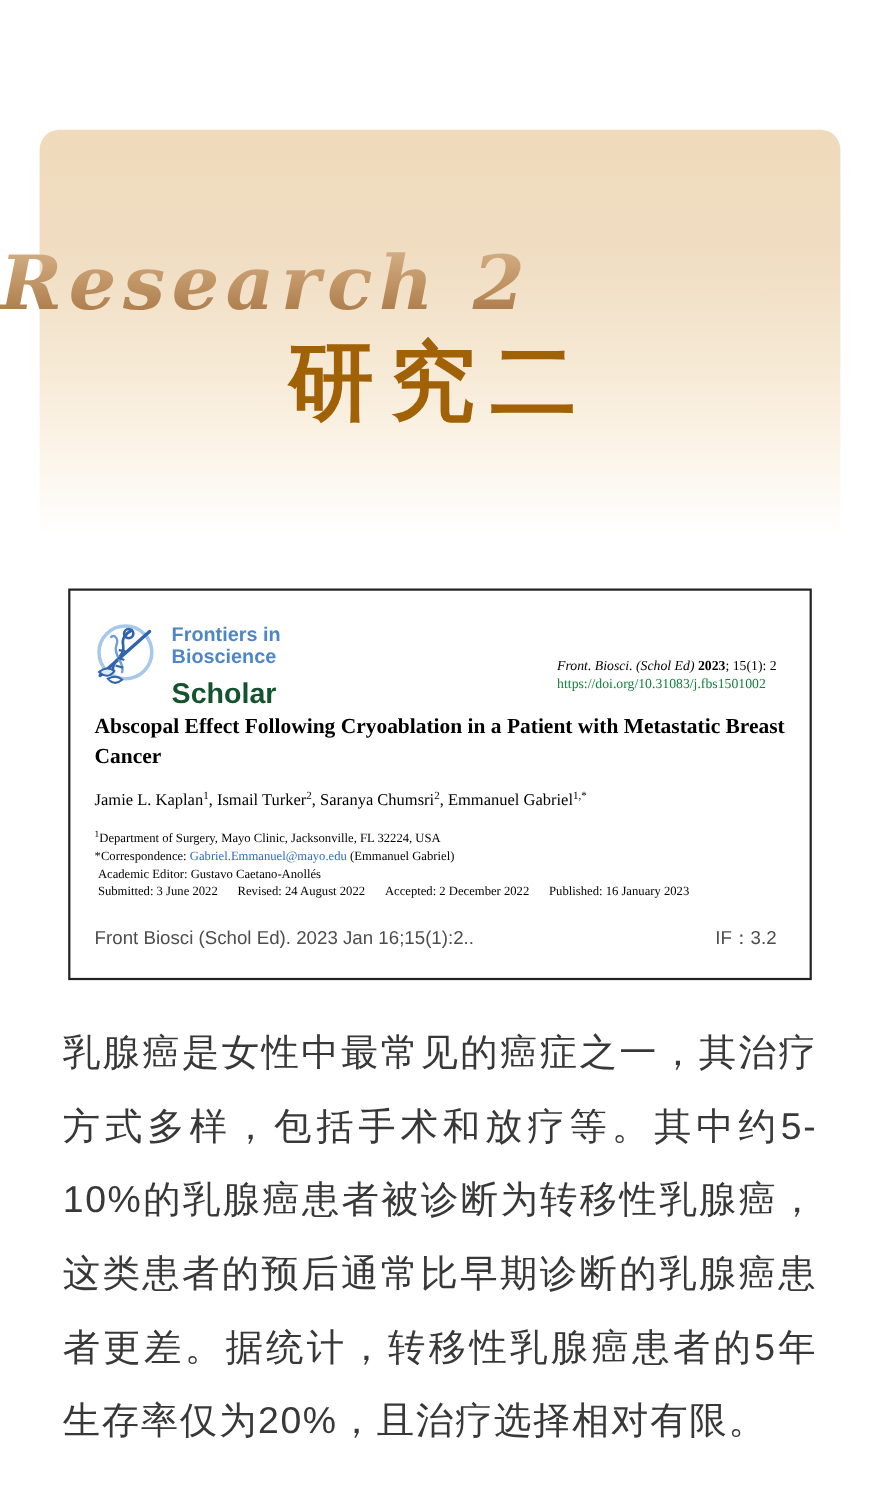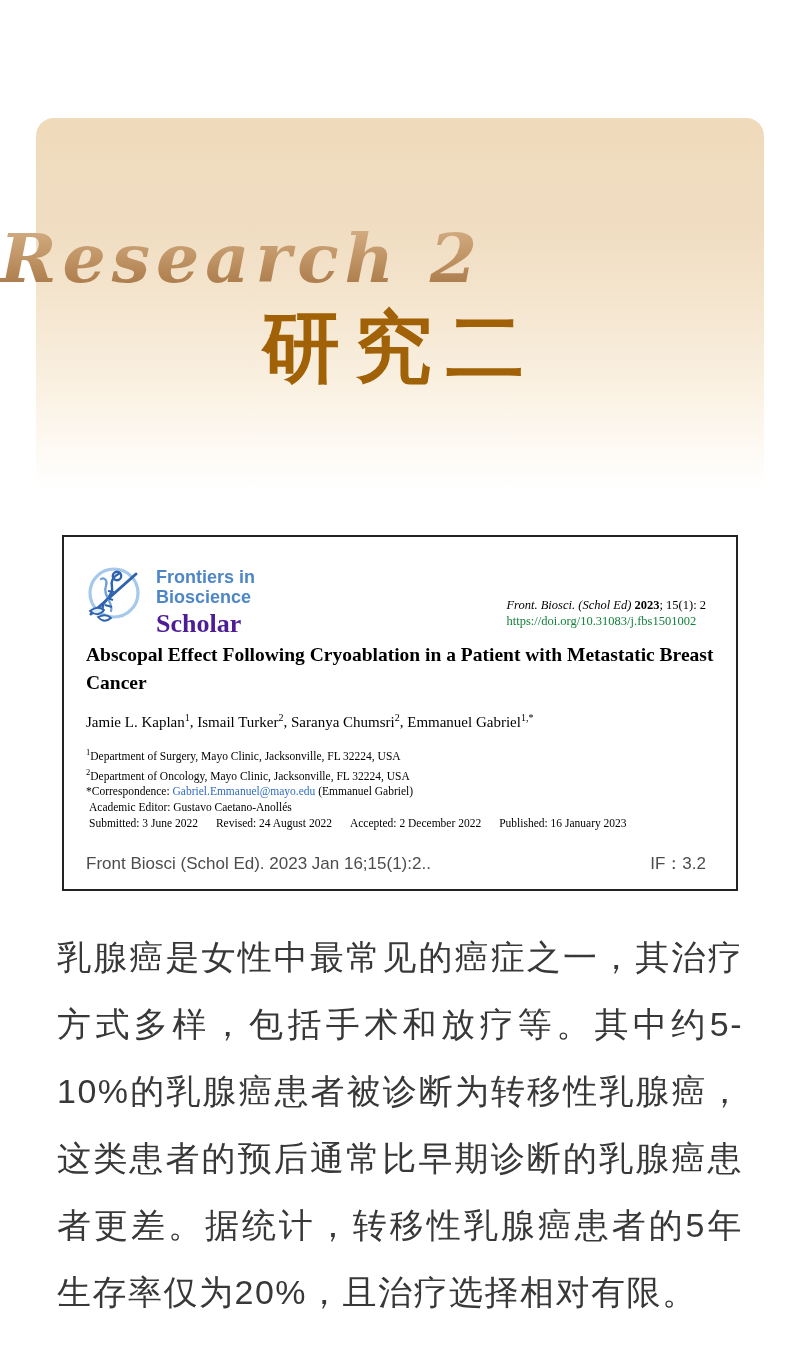--- a/index.html
+++ b/index.html
@@ -35,22 +35,22 @@
     position:absolute; left:62px; top:535px; width:676px; height:356px;
     background:#ffffff; border:2px solid #222222;
     padding:28px 32px 0 22px;
     font-family:"Liberation Serif",serif; color:#000;
   }
   .logo-row { display:flex; align-items:flex-start;gap:6px; }
   .logo-mark { width:56px; height:58px; flex:0 0 auto; }
   .logo-text { margin-left:8px; margin-top:2px; line-height:1.0; }
   .logo-line { font-family:"Liberation Sans",sans-serif; font-weight:600;
                font-size:18px; color:#4e86c6; line-height:1.12; }
-  .logo-scholar { font-family:Liberation Serif, serif; font-weight:700;
-                  font-size:26px; color:#4c1d95; margin-top:4px; }
+  .logo-scholar { font-family:Liberation Sans, sans-serif; font-weight:700;
+                  font-size:26px; color:#14532d; margin-top:10px; }
 
   .citation { position:absolute; top:60px; right:30px; 
               font-size:12.5px; line-height:1.3; }
   .cit-journal { font-style:italic; }
   .cit-year { font-weight:700; }
   .cit-doi { color:#15803d; display:block; text-decoration:none; }
 
   .case-report { font-style:italic; font-size:14px; margin-top:18px; }
   .paper-title { font-weight:700; font-size:19.5px; line-height:1.42;
                  margin-top:4px; width:630px; }
@@ -58,21 +58,21 @@
   .authors sup { font-size:10px; }
 
   .affils { margin-top:13px; font-size:11.5px; line-height:16px; }
   .affil-line sup { font-size:8.5px; }
   .affil-indent { padding-left:3px; }
   .email-link { color:#2f6cc0; text-decoration:none; }
   .dates span { margin-right:18px; }
   .dates span:last-child { margin-right:0; }
 
   .card-footer {
-    position:absolute; left:22px; right:30px; bottom:14px;
+    position:absolute; left:22px; right:30px; bottom:25px;
     display:flex; justify-content:space-between; align-items:baseline;
     font-family:"Liberation Sans",sans-serif; font-size:17px; color:#4d4d4d;
   }
 
   
   .body-text {
     position:absolute; left:57px; top:924px; width:686px;
     font-size:34px; line-height:67px; color:#383838;
     text-align:justify; letter-spacing:1.5px;
     font-family:"Liberation Sans",sans-serif;
@@ -116,21 +116,20 @@
     </div>
 
 
     <div class="paper-title">Abscopal Effect Following Cryoablation in a Patient with Metastatic Breast Cancer</div>
 
     <div class="authors">Jamie L. Kaplan<sup>1</sup>, Ismail Turker<sup>2</sup>, Saranya Chumsri<sup>2</sup>, Emmanuel Gabriel<sup>1,*</sup></div>
 
     <div class="affils">
       <div id="affil-lines">
           <div class="affil-line"><sup>1</sup>Department of Surgery, Mayo Clinic, Jacksonville, FL 32224, USA</div>
-          <div class="affil-line"><sup>2</sup>Department of Oncology, Mayo Clinic, Jacksonville, FL 32224, USA</div>
         </div>
       <div class="affil-line">
         <span>*Correspondence: </span><a href="#" class="email-link">Gabriel.Emmanuel@mayo.edu</a><span> (Emmanuel Gabriel)</span>
       </div>
       <div class="affil-line affil-indent">Academic Editor: Gustavo Caetano-Anollés</div>
       <div class="affil-line affil-indent dates" id="dates-line"><span>Submitted: 3 June 2022</span><span>Revised: 24 August 2022</span><span>Accepted: 2 December 2022</span><span>Published: 16 January 2023</span></div>
     </div>
 
     <div class="card-footer">
       <span>Front Biosci (Schol Ed). 2023 Jan 16;15(1):2..</span>

